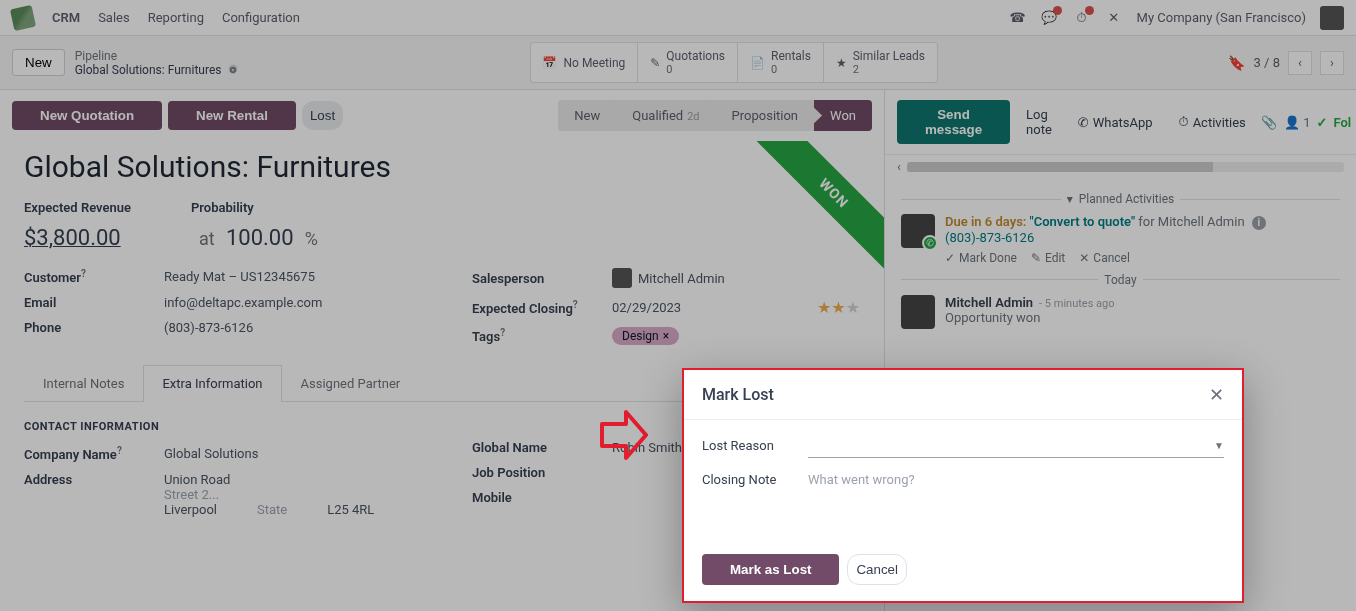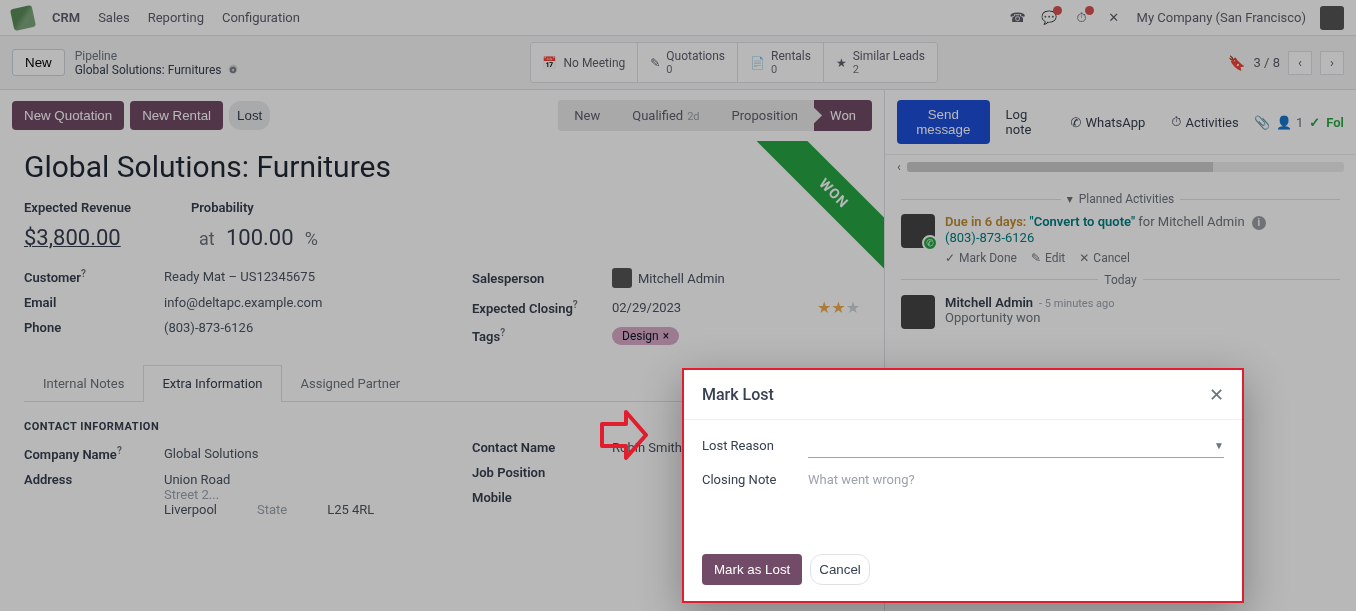--- a/index.html
+++ b/index.html
@@ -27,21 +27,21 @@
 .statbtn:last-child { border-right: none; }
 .statbtn .num { font-size: 11px; color: #6c757d; display: block; }
 .pager { display: flex; align-items: center; gap: 8px; color: #5f5f6e; }
 .pager .arrow { border: 1px solid #dee2e6; background: #fff; width: 24px; height: 24px; display: inline-flex; align-items: center; justify-content: center; cursor: pointer; }
 
 .main { display: flex; height: calc(611px - 36px - 54px); }
 .form { flex: 1; background: #fff; position: relative; overflow: hidden; }
 .chatter { width: 472px; background: #fff; border-left: 1px solid #dee2e6; }
 
 .actionbar { display: flex; align-items: center; gap: 6px; padding: 10px 12px; }
-.btn-primary { background: #714b67; color: #fff; border: none; padding: 7px 12px; border-radius: 4px; font-weight: 400; cursor: pointer; }
+.btn-primary { background: #714b67; color: #fff; border: none; padding: 7px 28px; border-radius: 4px; font-weight: 700; cursor: pointer; }
 .btn-secondary { background: #e9ecef; color: #374151; border: none; padding: 7px 8px; border-radius: 12px; cursor: pointer; }
 .stagebar { margin-left: auto; display: flex; background: #e6e6e6; border-radius: 4px; overflow: hidden; }
 .stage { padding: 8px 16px; font-size: 13px; color: #5f5f6e; position: relative; background: #eaeaea; cursor: pointer; }
 .stage.active { background: #714b67; color: #fff; }
 .stage::after { content:''; position:absolute; right:-8px; top:0; bottom:0; width:16px; background:inherit; clip-path: polygon(0 0,100% 50%,0 100%); z-index:1;}
 .stage .sub { font-size: 11px; color: #9aa0a6; margin-left: 4px; }
 
 .sheet { padding: 8px 24px; position: relative; }
 .title { font-size: 30px; font-weight: 400; color: #1f2937; margin-bottom: 16px; }
 .row { display: flex; gap: 60px; margin-bottom: 10px; }
@@ -58,21 +58,21 @@
 .ribbon { position: absolute; top: 0; right: 0; width: 140px; height: 140px; overflow: hidden; }
 .ribbon .band { position: absolute; width: 200px; background: #28a745; color: #fff; text-align: center; font-weight: 700; padding: 10px 0; transform: rotate(45deg); top: 34px; right: -50px; font-size:14px; letter-spacing:1px;}
 
 .tabs { display: flex; border-bottom: 1px solid #dee2e6; margin-top: 8px; }
 .tab { padding: 10px 18px; color: #6c757d; cursor: pointer; border: 1px solid transparent; border-bottom: none; }
 .tab.active { border-color: #dee2e6; background: #fff; color: #374151; margin-bottom:-1px; background:#fff;}
 
 .section-title { font-weight: 700; font-size: 11px; letter-spacing: 0.5px; color: #374151; margin: 18px 0 12px; }
 
 .chatter-top { display: flex; align-items: center; gap: 6px; padding: 10px 12px; border-bottom: 1px solid #eee; }
-.chatter-top .btn-primary { background:#1d4ed8; }
+.chatter-top .btn-primary { background:#0f766e; }
 .chatter-top .link { padding: 7px 10px; color:#374151; cursor:pointer; display:inline-flex; align-items:center; gap:4px;}
 .chatter-top .follow { margin-left:auto; color:#28a745; font-weight:600; display:flex; align-items:center; gap:6px;}
 .chatter-top .aux { color:#6c757d; display:flex; align-items:center; gap:3px;}
 .scrollhint { height:10px; background: linear-gradient(to right,#ccc 0%,#ccc 70%,#eee 70%); margin:4px 12px 0; border-radius:3px;}
 .chatter .sect { padding: 10px 16px; }
 .chatter .hdr { text-align:center; color:#6c757d; font-size:12px; margin:8px 0; display:flex; align-items:center; justify-content:center; gap:6px;}
 .chatter .hdr::before, .chatter .hdr::after { content:''; height:1px; background:#dee2e6; flex:1;}
 .activity { display:flex; gap:10px; margin-bottom:8px;}
 .activity .av { width:34px; height:34px; background:#444; border-radius:4px; position:relative;}
 .activity .av .badge { position:absolute; bottom:-3px; right:-3px; width:16px; height:16px; background:#28a745; border-radius:50%; border:2px solid #fff; display:flex; align-items:center; justify-content:center; color:#fff; font-size:9px;}
@@ -267,21 +267,21 @@
               <div style="display:flex;gap:40px;">
                 <span>Liverpool</span>
                 <span style="color:#9ca3af;">State</span>
                 <span>L25 4RL</span>
               </div>
             </div>
           </div>
         </div>
         <div class="col" style="padding-top:38px;">
           <div class="fld">
-              <span class="lbl">Contact Name</span>
+              <span class="lbl">Global Name</span>
               <span class="val">Robin Smith</span>
             </div>
           <div class="fld">
               <span class="lbl">Job Position</span>
             </div>
           <div class="fld">
               <span class="lbl">Mobile</span>
             </div>
         </div>
       </div>

